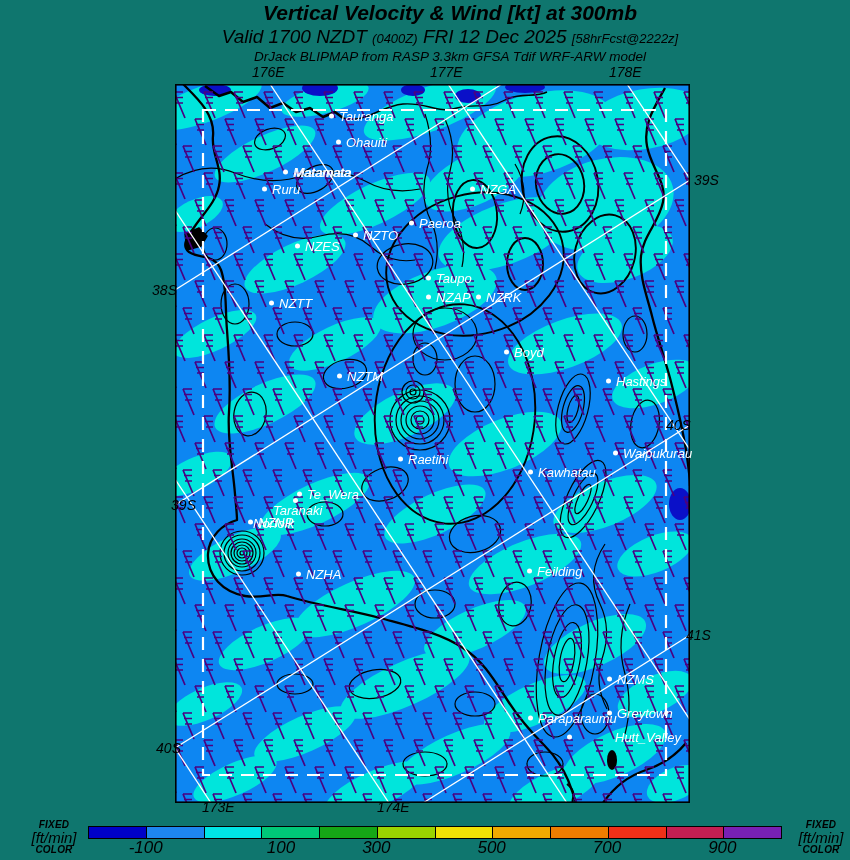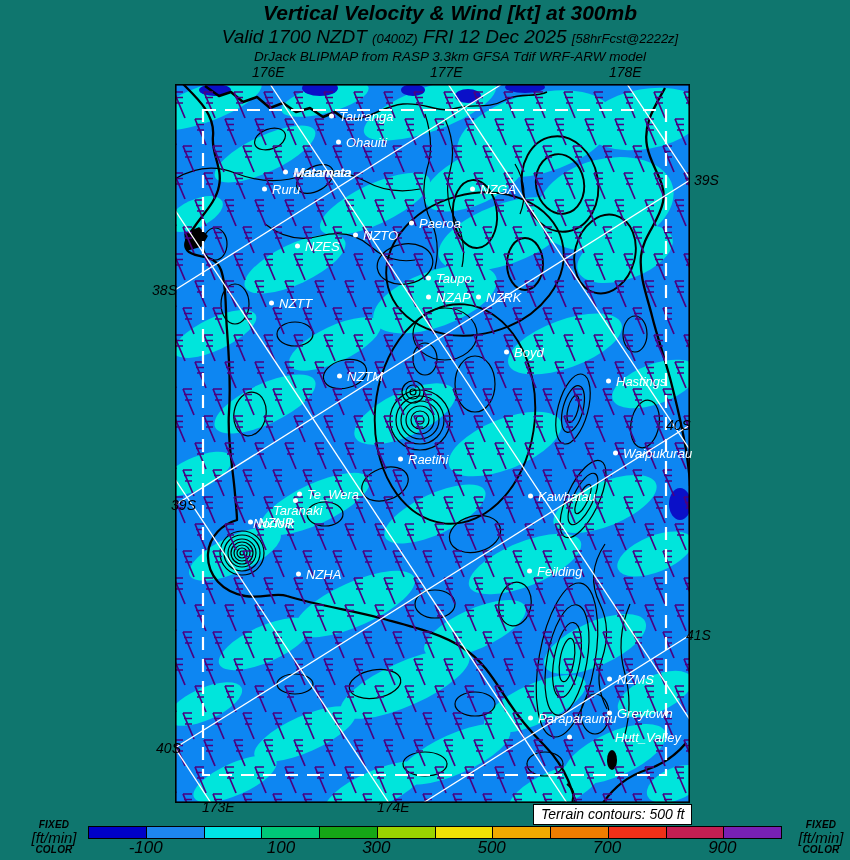--- a/index.html
+++ b/index.html
@@ -764,21 +764,21 @@
         <span>Hastings</span>
       </div>
       <div class="place" style="left: 438px; top: 369px;">
         <span class="pdot"></span>
         <span>Waipukurau</span>
       </div>
       <div class="place" style="left: 223px; top: 375px;">
         <span class="pdot"></span>
         <span>Raetihi</span>
       </div>
-      <div class="place" style="left: 353px; top: 412px;">
+      <div class="place" style="left: 353px; top: 388px;">
         <span class="pdot"></span>
         <span>Kawhatau</span>
       </div>
       <div class="place" style="left: 122px; top: 410px;">
         <span class="pdot"></span>
         <span>Te_Wera</span>
       </div>
       <div class="place" style="left: 73px; top: 438px;">
         <span class="pdot"></span>
         <span>NZNP</span>
@@ -855,15 +855,14 @@
       <div class="cseg" style="background: rgb(120, 32, 180);"></div>
     </div>
   <div id="cbar-ticks">
       <span class="ctick" style="left: 8.33%;">-100</span>
       <span class="ctick" style="left: 25%; margin-left: 20px;">100</span>
       <span class="ctick" style="left: 41.67%;">300</span>
       <span class="ctick" style="left: 58.33%;">500</span>
       <span class="ctick" style="left: 75%;">700</span>
       <span class="ctick" style="left: 91.67%;">900</span>
     </div>
-  <div id="terrainbox">Terrain contours: 500 ft</div>
 
 </div>
 
 </body></html>

